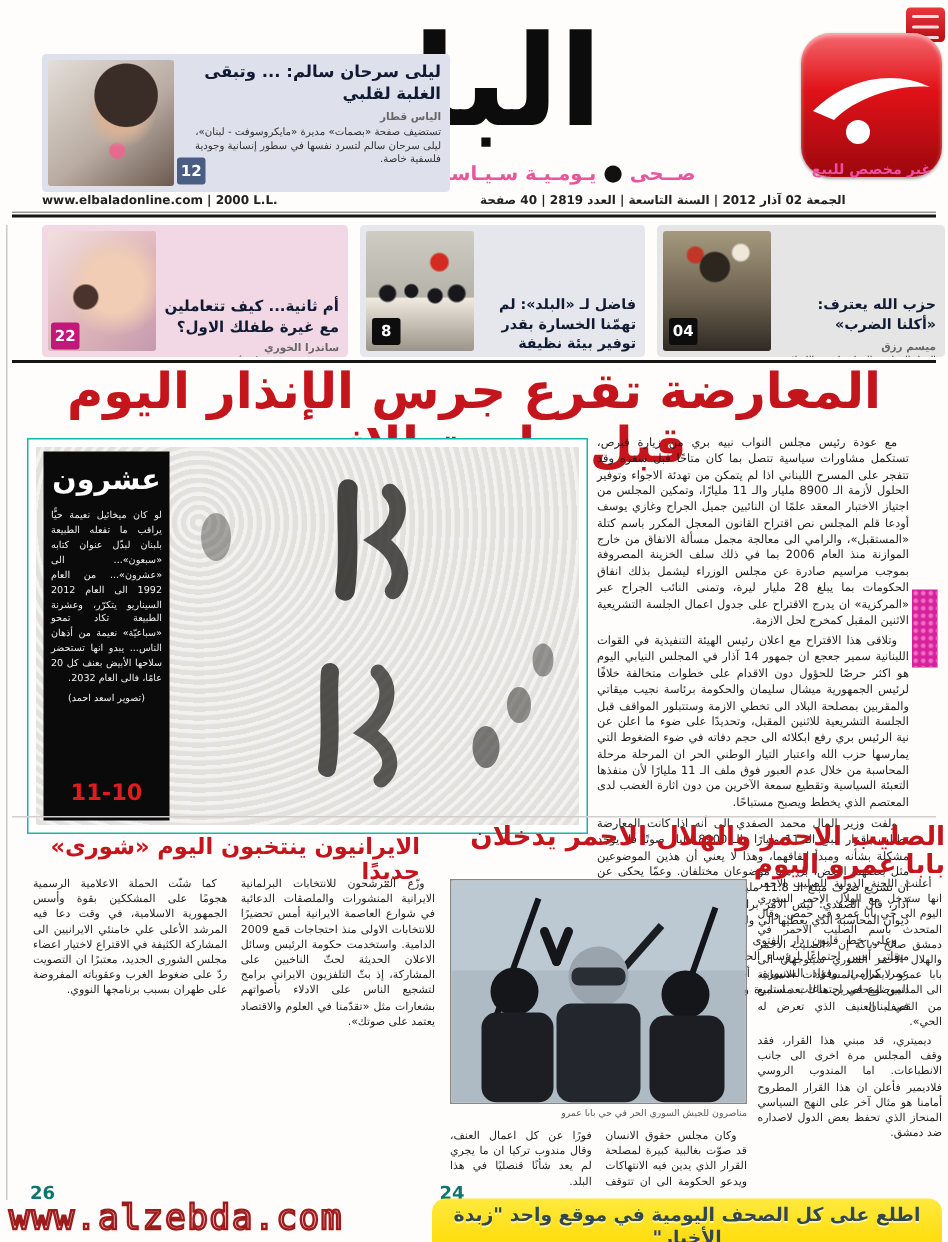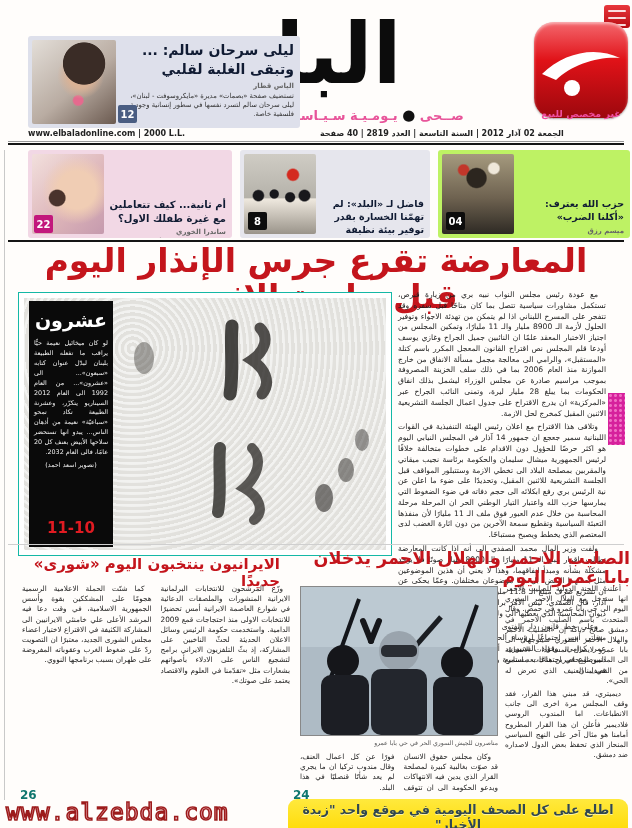--- a/index.html
+++ b/index.html
@@ -27,31 +27,31 @@
   .site-price{left:28px;top:129px;font-size:8px;font-weight:bold;color:#222;}
   .rule-thin{left:8px;top:141px;width:616px;height:1px;background:#999;}
   .rule-thick{left:8px;top:143px;width:616px;height:2px;background:#151515;}
   .rule-mid{left:8px;top:240px;width:616px;height:2px;background:#151515;}
   .rule-light{left:8px;top:544px;width:616px;height:1px;background:#cfcfcf;}
 
   
   .story{height:92px;background:#dee0eb;border-radius:3px;overflow:hidden;}
   .story .ph{position:absolute;left:4px;top:4px;bottom:4px;width:84px;border-radius:2px;}
   .story .tx{position:absolute;right:6px;top:5px;left:94px;text-align:right;}
-  .story h3{margin:0;font-size:14px;line-height:1.35;color:#101b33;font-weight:bold;}
+  .story h3{margin:0;font-size:11px;line-height:1.35;color:#101b33;font-weight:bold;}
   .story .by{margin:3px 0 2px 0;font-size:7px;color:#666;font-weight:bold;}
   .story .bd{margin:0;font-size:6.8px;line-height:1.35;color:#333;}
   .badge{position:absolute;width:19px;height:18px;color:#fff;font-size:10px;font-weight:bold;
          display:flex;align-items:center;justify-content:center;border-radius:2px;}
   .b-blue{background:#4a5d82;} .b-mag{background:#c2187c;} .b-dark{background:#0d0d0d;}
 
   #story1{left:28px;top:36px;width:272px;}
   #story2{left:28px;top:150px;width:204px;height:88px;background:#f2d8e5;}
   #story3{left:240px;top:150px;width:190px;height:88px;background:#e6e6ed;}
-  #story4{left:438px;top:150px;width:192px;height:88px;background:#bef264;}
+  #story4{left:438px;top:150px;width:192px;height:88px;background:#e5e5e5;}
   #story2 .ph,#story3 .ph,#story4 .ph{width:72px;}
   #story2 .tx,#story3 .tx,#story4 .tx{left:80px;margin-top:43px;}
   #story3 h3,#story4 h3{font-size:9.5px;}
   #story2 h3{font-size:10px;}
   #story2 .bd,#story3 .bd,#story4 .bd{font-size:6.3px;}
 
   .photo-portrait{background:
      radial-gradient(circle at 62% 28%, #3a2c26 0 26%, transparent 27%),
      radial-gradient(ellipse at 58% 42%, #d9b296 0 18%, transparent 34%),
      radial-gradient(circle at 55% 72%, #e56a8e 0 6%, transparent 8%),

